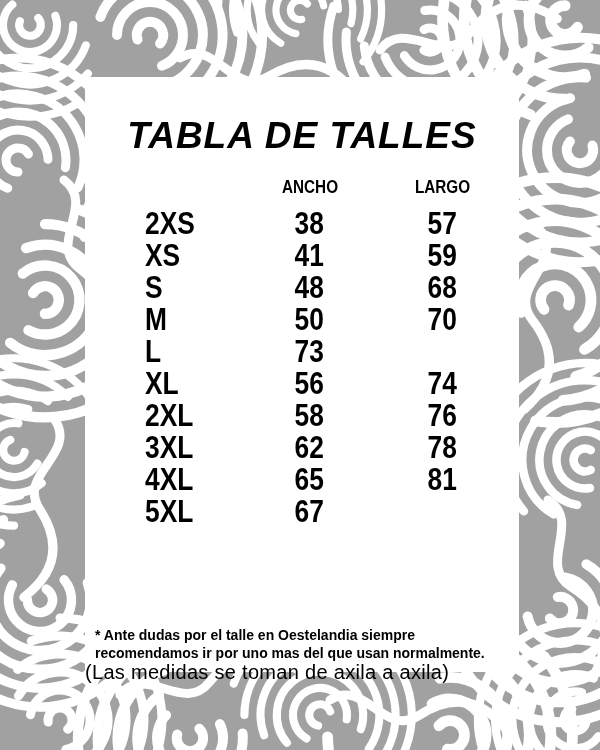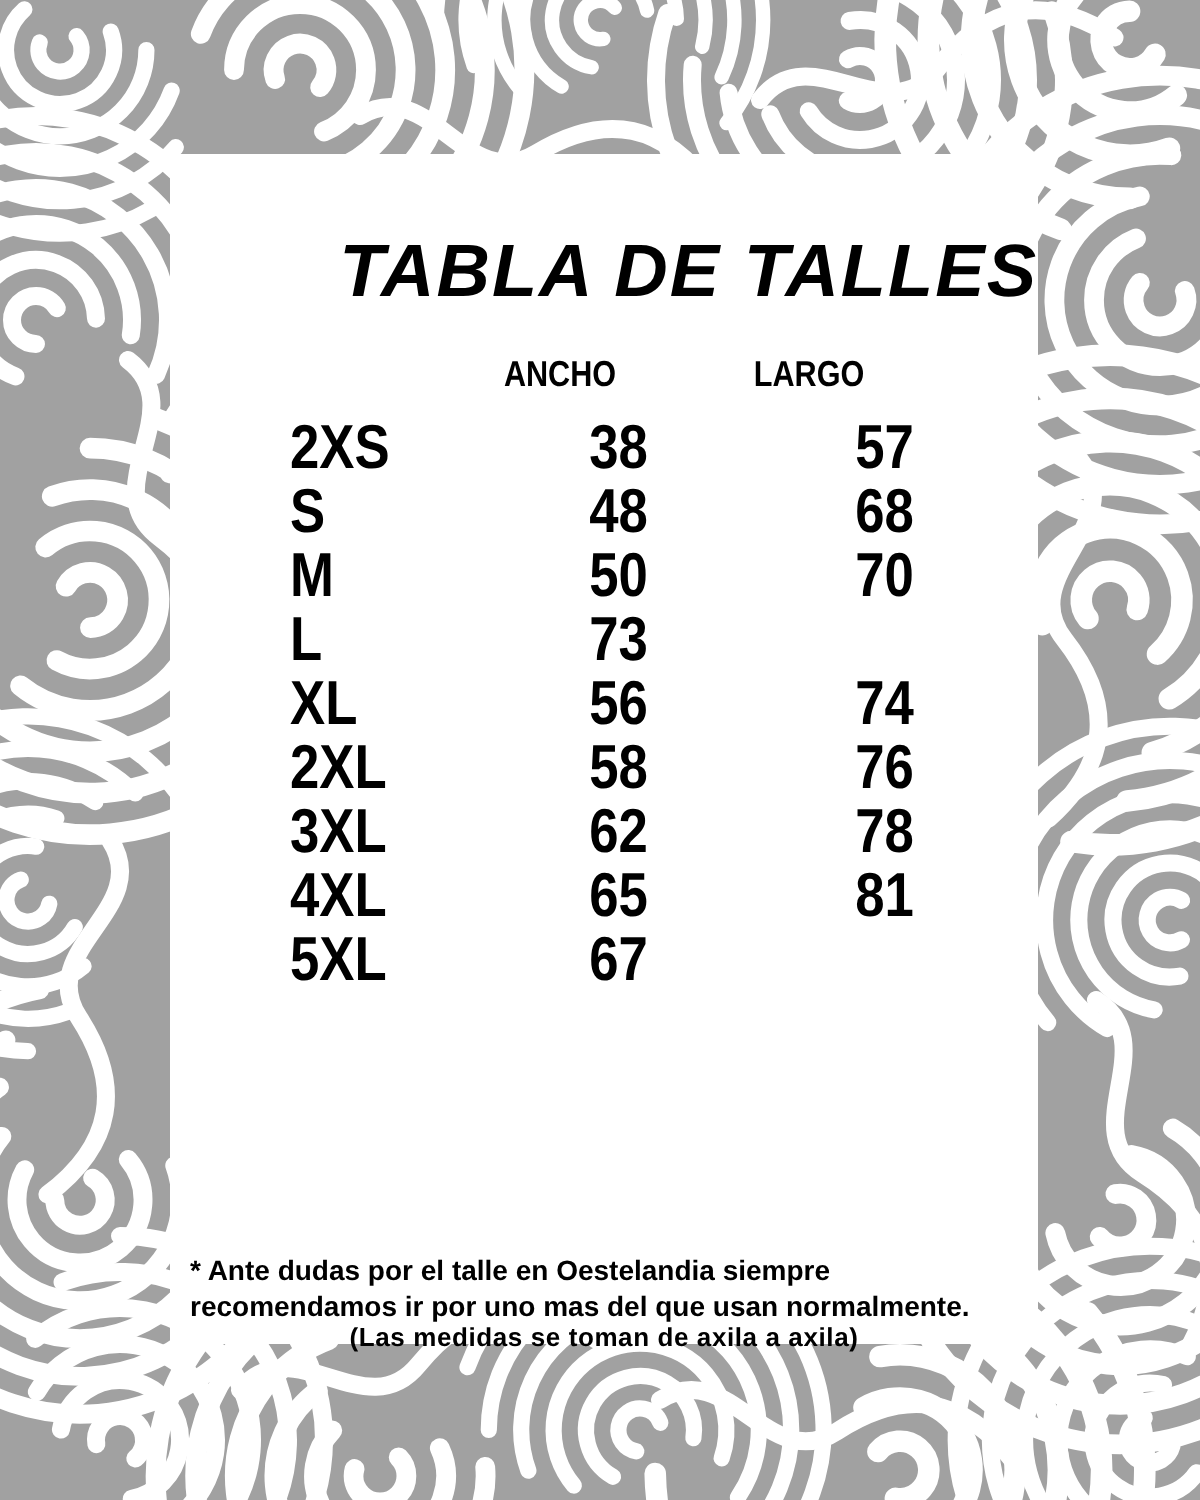--- a/index.html
+++ b/index.html
@@ -12,50 +12,50 @@
   .stage { position:absolute; inset:0; width:600px; height:750px; }
   svg.bg { position:absolute; top:0; left:0; display:block; }
 
   .panel {
     position:absolute; left:85px; top:77px; width:434px; height:595px;
     background:#ffffff;
   }
 
   .title {
     position:absolute; top:38px; left:0; right:0; margin:0;
-    text-align:right;
+    text-align:center;
     font-size:37px; font-weight:bold; font-style:italic;
     letter-spacing:1px; white-space:nowrap;
   }
 
   .thead, .trow {
     display:grid;
     grid-template-columns:102px 125px 140px;
     padding-left:60px;
   }
   .thead { position:absolute; top:100px; left:0; right:0; height:20px; line-height:20px; }
   .tbody { position:absolute; top:131px; left:0; right:0; }
   .trow  { height:32px; line-height:32px; }
 
-  .hcell { font-size:18px; font-weight:bold; text-align:left; }
+  .hcell { font-size:18px; font-weight:bold; text-align:center; }
   .cell  { font-size:31px; font-weight:bold; }
   .size  { text-align:left; }
   .num   { text-align:center; }
 
   .cond  { display:inline-block; transform:scaleX(0.85); transform-origin:center center; }
   .size .cond { transform-origin:left center; }
 
   .note {
     position:absolute; top:549px; left:10px; right:24px; margin:0;
     font-size:14px; font-weight:bold; line-height:18px;
   }
   .measure {
     position:absolute; top:584px; left:0; right:0; margin:0;
-    text-align:center;
-    font-size:13px; font-weight:bold; letter-spacing:0.3px;
+    text-align:left;
+    font-size:20px; font-weight:normal; letter-spacing:0.3px;
   }
 </style>
 </head>
 <body>
 
 <div class="stage">
 
   <svg class="bg" width="600" height="750" viewBox="0 0 600 750" aria-hidden="true">
     <rect width="600" height="750" fill="#a1a1a1"></rect>
     <defs>
@@ -111,20 +111,25 @@
       <div class="hcell"><span class="cond">LARGO</span></div>
     </div>
 
     <div class="tbody">
       <div class="trow">
         <div class="cell size"><span class="cond">2XS</span></div>
         <div class="cell num"><span class="cond">38</span></div>
         <div class="cell num"><span class="cond">57</span></div>
       </div>
       <div class="trow">
+        <div class="cell size"><span class="cond">XS</span></div>
+        <div class="cell num"><span class="cond">41</span></div>
+        <div class="cell num"><span class="cond">59</span></div>
+      </div>
+      <div class="trow">
         <div class="cell size"><span class="cond">S</span></div>
         <div class="cell num"><span class="cond">48</span></div>
         <div class="cell num"><span class="cond">68</span></div>
       </div>
       <div class="trow">
         <div class="cell size"><span class="cond">M</span></div>
         <div class="cell num"><span class="cond">50</span></div>
         <div class="cell num"><span class="cond">70</span></div>
       </div>
       <div class="trow">

